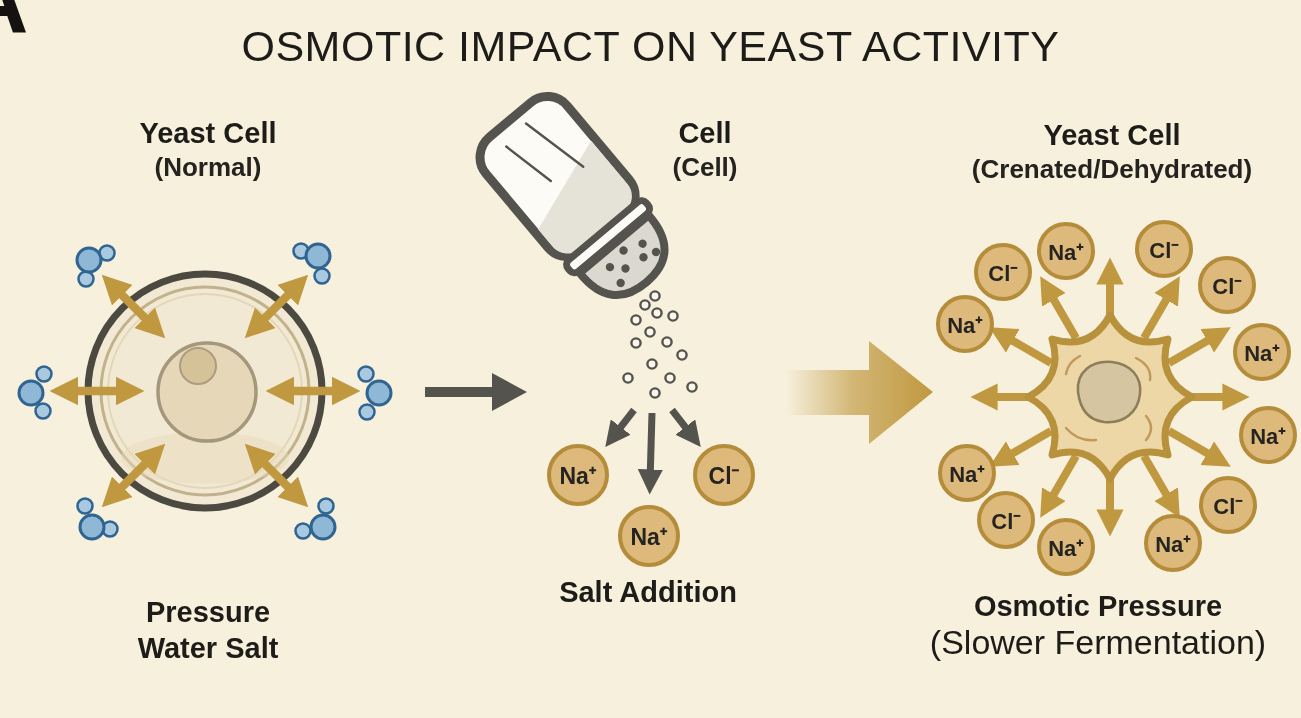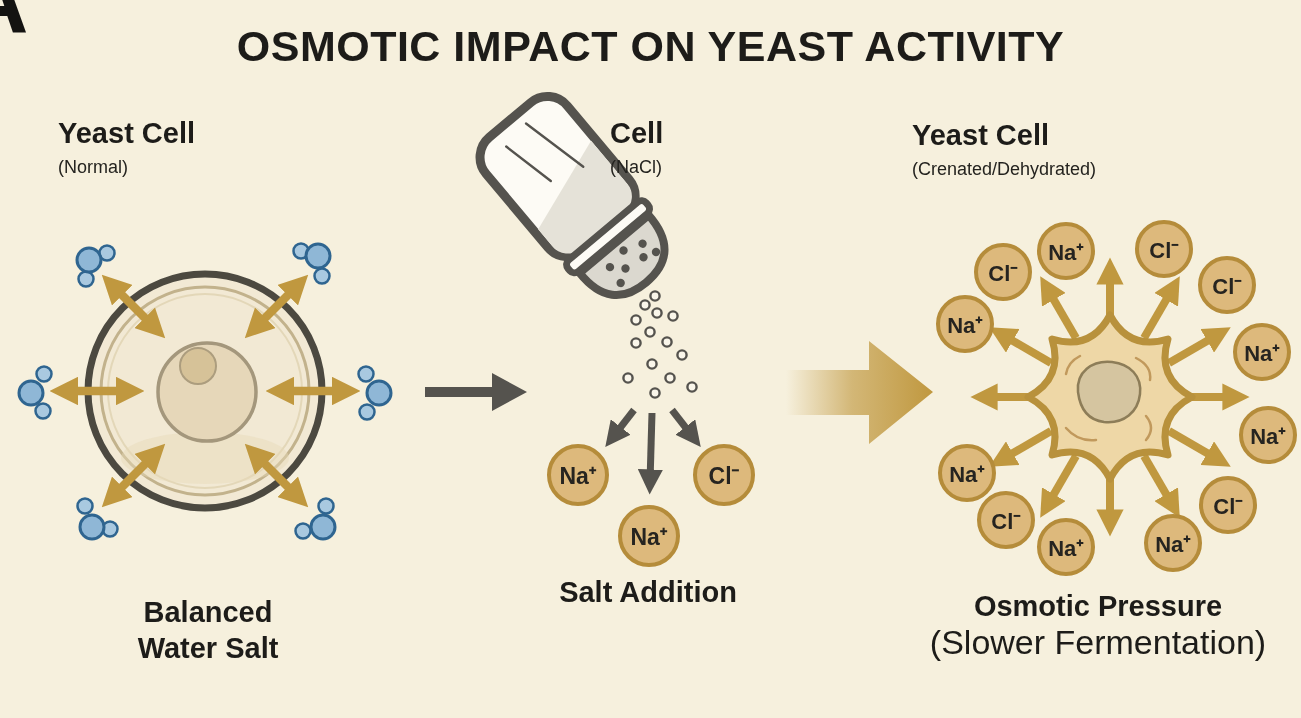--- a/index.html
+++ b/index.html
@@ -5,28 +5,28 @@
   html,body{margin:0;padding:0;background:#e8e8e8;}
   #canvas{
     position:relative;width:1301px;height:718px;overflow:hidden;
     background:#f6f0dd;
     font-family:"Liberation Sans", sans-serif;
     color:#1f1e1b;
   }
   .abs{position:absolute;}
   .h1{
     left:0;right:0;top:22px;text-align:center;
-    font-size:43px;font-weight:bold;letter-spacing:.5px;color:#1d1c19;
+    font-size:43px;font-weight:normal;letter-spacing:.5px;color:#1d1c19;
   }
   .panel-letter{
     left:-38px;top:-46px;font-size:92px;font-weight:bold;color:#141311;line-height:1;
   }
-  .head-block{line-height:34px;}
+  .head-block{text-align:center;line-height:34px;}
   .head-bold{font-size:29px;font-weight:bold;color:#1d1c19;}
-  .head-sub{font-size:18px;font-weight:normal;color:#24231f;}
+  .head-sub{font-size:26px;font-weight:bold;color:#24231f;}
   .cap{text-align:center;line-height:36px;font-size:29px;font-weight:bold;color:#1d1c19;}
   .cap .light{font-weight:normal;font-size:34px;}
   .ion{
     box-sizing:border-box;width:58px;height:58px;border-radius:50%;
     background:#ddb97c;border:4px solid #b58c3a;
     display:flex;align-items:center;justify-content:center;
     font-size:22px;font-weight:bold;color:#262420;
   }
   .ion-lg{width:62px;height:62px;font-size:23px;}
   svg{position:absolute;left:0;top:0;}
@@ -186,21 +186,21 @@
 
   <div class="abs h1">OSMOTIC IMPACT ON YEAST ACTIVITY</div>
 
   <div class="abs head-block" style="left:58px;top:116px;width:300px;">
     <div class="head-bold">Yeast Cell</div>
     <div class="head-sub">(Normal)</div>
   </div>
 
   <div class="abs head-block" style="left:610px;top:116px;width:190px;">
     <div class="head-bold">Cell</div>
-    <div class="head-sub">(NaCl)</div>
+    <div class="head-sub">(Cell)</div>
   </div>
 
   <div class="abs head-block" style="left:912px;top:118px;width:400px;">
     <div class="head-bold">Yeast Cell</div>
     <div class="head-sub">(Crenated/Dehydrated)</div>
   </div>
 
   <div class="abs ion ion-lg" style="left:547px;top:444px;">Na⁺</div>
   <div class="abs ion ion-lg" style="left:618px;top:505px;">Na⁺</div>
   <div class="abs ion ion-lg" style="left:693px;top:444px;">Cl⁻</div>
@@ -212,21 +212,21 @@
   <div class="abs ion" style="left:936px;top:295px;">Na⁺</div>
   <div class="abs ion" style="left:1233px;top:323px;">Na⁺</div>
   <div class="abs ion" style="left:1239px;top:406px;">Na⁺</div>
   <div class="abs ion" style="left:938px;top:444px;">Na⁺</div>
   <div class="abs ion" style="left:977px;top:491px;">Cl⁻</div>
   <div class="abs ion" style="left:1037px;top:518px;">Na⁺</div>
   <div class="abs ion" style="left:1144px;top:514px;">Na⁺</div>
   <div class="abs ion" style="left:1199px;top:476px;">Cl⁻</div>
 
   <div class="abs cap" style="left:58px;top:594px;width:300px;">
-    <div>Balanced</div>
+    <div>Pressure</div>
     <div>Water Salt</div>
   </div>
 
   <div class="abs cap" style="left:498px;top:574px;width:300px;">
     <div>Salt Addition</div>
   </div>
 
   <div class="abs cap" style="left:908px;top:588px;width:380px;">
     <div>Osmotic Pressure</div>
     <div class="light">(Slower Fermentation)</div>

